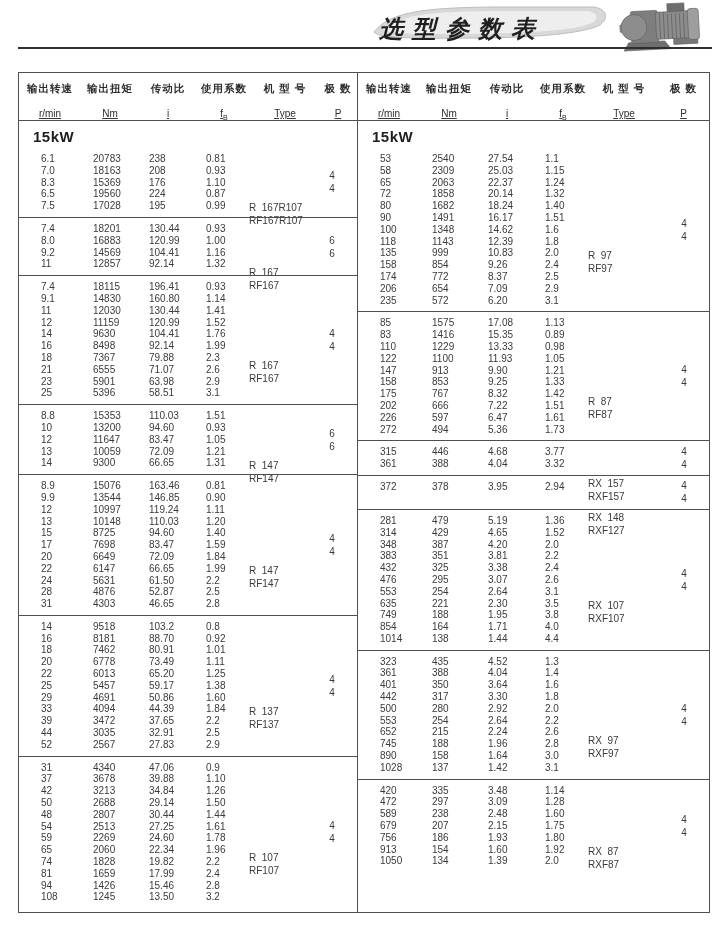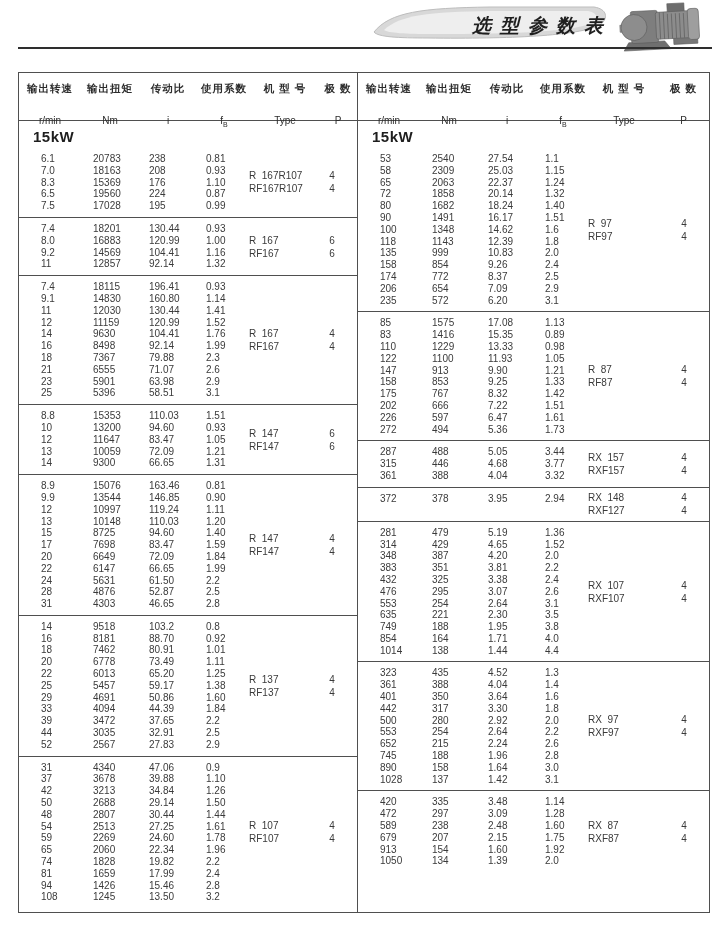--- a/index.html
+++ b/index.html
@@ -2,50 +2,50 @@
 <html><head>
 <meta charset="utf-8">
 <style>
   html,body{margin:0;padding:0;background:#ffffff;}
   body{width:716px;height:950px;font-family:"Liberation Sans","DejaVu Sans",sans-serif;color:#3a3a3a;}
   .page{position:relative;width:716px;height:950px;overflow:hidden;background:#fff;}
 
   
   .banner{position:absolute;left:370px;top:4px;width:242px;height:40px;}
   .banner svg{position:absolute;left:0;top:0;}
-  .btext{position:absolute;left:0;top:9px;width:100%;text-align:right;font-size:19px;font-weight:bold;
+  .btext{position:absolute;left:0;top:9px;width:100%;text-align:left;font-size:24px;font-weight:bold;
          font-style:italic;letter-spacing:9px;text-indent:9px;color:#1f1f1f;white-space:nowrap;}
   .motor{position:absolute;left:616px;top:0;width:94px;height:54px;}
   .rule{position:absolute;left:18px;top:47px;width:694px;height:2px;background:#2e2e2e;}
 
   
   .tbl{position:absolute;left:18px;top:72px;width:692px;height:841px;border:1px solid #4f4f4f;
        display:flex;box-sizing:border-box;}
   .half{display:flex;flex-direction:column;box-sizing:border-box;overflow:hidden;}
   .half.l{width:338px;}
   .half.r{flex:1;border-left:1px solid #4f4f4f;}
   .hhdr{height:48px;border-bottom:1px solid #4f4f4f;box-sizing:border-box;padding-top:9px;flex:none;}
   .hrow{display:grid;grid-template-columns:62px 58px 58px 54px 68px 1fr;}
   .hcell{text-align:center;font-size:10.5px;font-weight:bold;letter-spacing:1px;white-space:pre;color:#2d2d2d;}
-  .hrow.units{margin-top:19px;}
+  .hrow.units{margin-top:12px;text-decoration:underline;}
   .hrow.units .hcell{font-weight:normal;font-size:10px;letter-spacing:0;}
   .hcell sub{font-size:7px;}
   .power{font-size:15px;font-weight:bold;padding:7px 0 3px 14px;letter-spacing:.5px;color:#1e1e1e;flex:none;}
   .section{position:relative;padding:5px 0;min-height:34px;box-sizing:border-box;display:flex;
            flex-direction:column;justify-content:flex-start;flex:none;}
   .section.bt{border-top:1px solid #4f4f4f;}
   .row{display:flex;height:11.8px;line-height:11.8px;font-size:10px;}
   .c{box-sizing:border-box;white-space:nowrap;}
   .c0{width:62px;padding-left:22px;}
   .c1{width:58px;padding-left:12px;}
   .c2{width:58px;padding-left:10px;}
   .c3{width:54px;padding-left:9px;}
   .typeblock{position:absolute;left:230px;right:10px;top:50%;transform:translateY(-50%);}
   .typeline{display:flex;height:13px;line-height:13px;font-size:10px;}
-  .tname{flex:1;white-space:pre;}
+  .tname{flex:1;white-space:pre;margin-top:32px;}
   .tp{width:22px;text-align:center;margin-right:4px;}
 </style>
 </head>
 <body>
 
 <div class="page">
 
   <div class="banner">
     <svg width="242" height="40" viewBox="0 0 242 40">
       <path d="M4,28 C20,8 52,4 120,3 L224,3 C237,5 239,14 230,21 C208,32 140,35 58,34 C28,34 8,33 4,28 Z" fill="#d8d8d8" stroke="#bdbdbd" stroke-width="1"></path>
@@ -723,26 +723,20 @@
               </div>
               <div class="typeline">
                 <span class="tname">RF87</span>
                 <span class="tp">4</span>
               </div>
             </div>
           </div>
           <div class="section bt">
             <div class="rows">
               <div class="row">
-                <span class="c c0">287</span>
-                <span class="c c1">488</span>
-                <span class="c c2">5.05</span>
-                <span class="c c3">3.44</span>
-              </div>
-              <div class="row">
                 <span class="c c0">315</span>
                 <span class="c c1">446</span>
                 <span class="c c2">4.68</span>
                 <span class="c c3">3.77</span>
               </div>
               <div class="row">
                 <span class="c c0">361</span>
                 <span class="c c1">388</span>
                 <span class="c c2">4.04</span>
                 <span class="c c3">3.32</span>
@@ -951,20 +945,26 @@
                 <span class="c c0">589</span>
                 <span class="c c1">238</span>
                 <span class="c c2">2.48</span>
                 <span class="c c3">1.60</span>
               </div>
               <div class="row">
                 <span class="c c0">679</span>
                 <span class="c c1">207</span>
                 <span class="c c2">2.15</span>
                 <span class="c c3">1.75</span>
+              </div>
+              <div class="row">
+                <span class="c c0">756</span>
+                <span class="c c1">186</span>
+                <span class="c c2">1.93</span>
+                <span class="c c3">1.80</span>
               </div>
               <div class="row">
                 <span class="c c0">913</span>
                 <span class="c c1">154</span>
                 <span class="c c2">1.60</span>
                 <span class="c c3">1.92</span>
               </div>
               <div class="row">
                 <span class="c c0">1050</span>
                 <span class="c c1">134</span>

